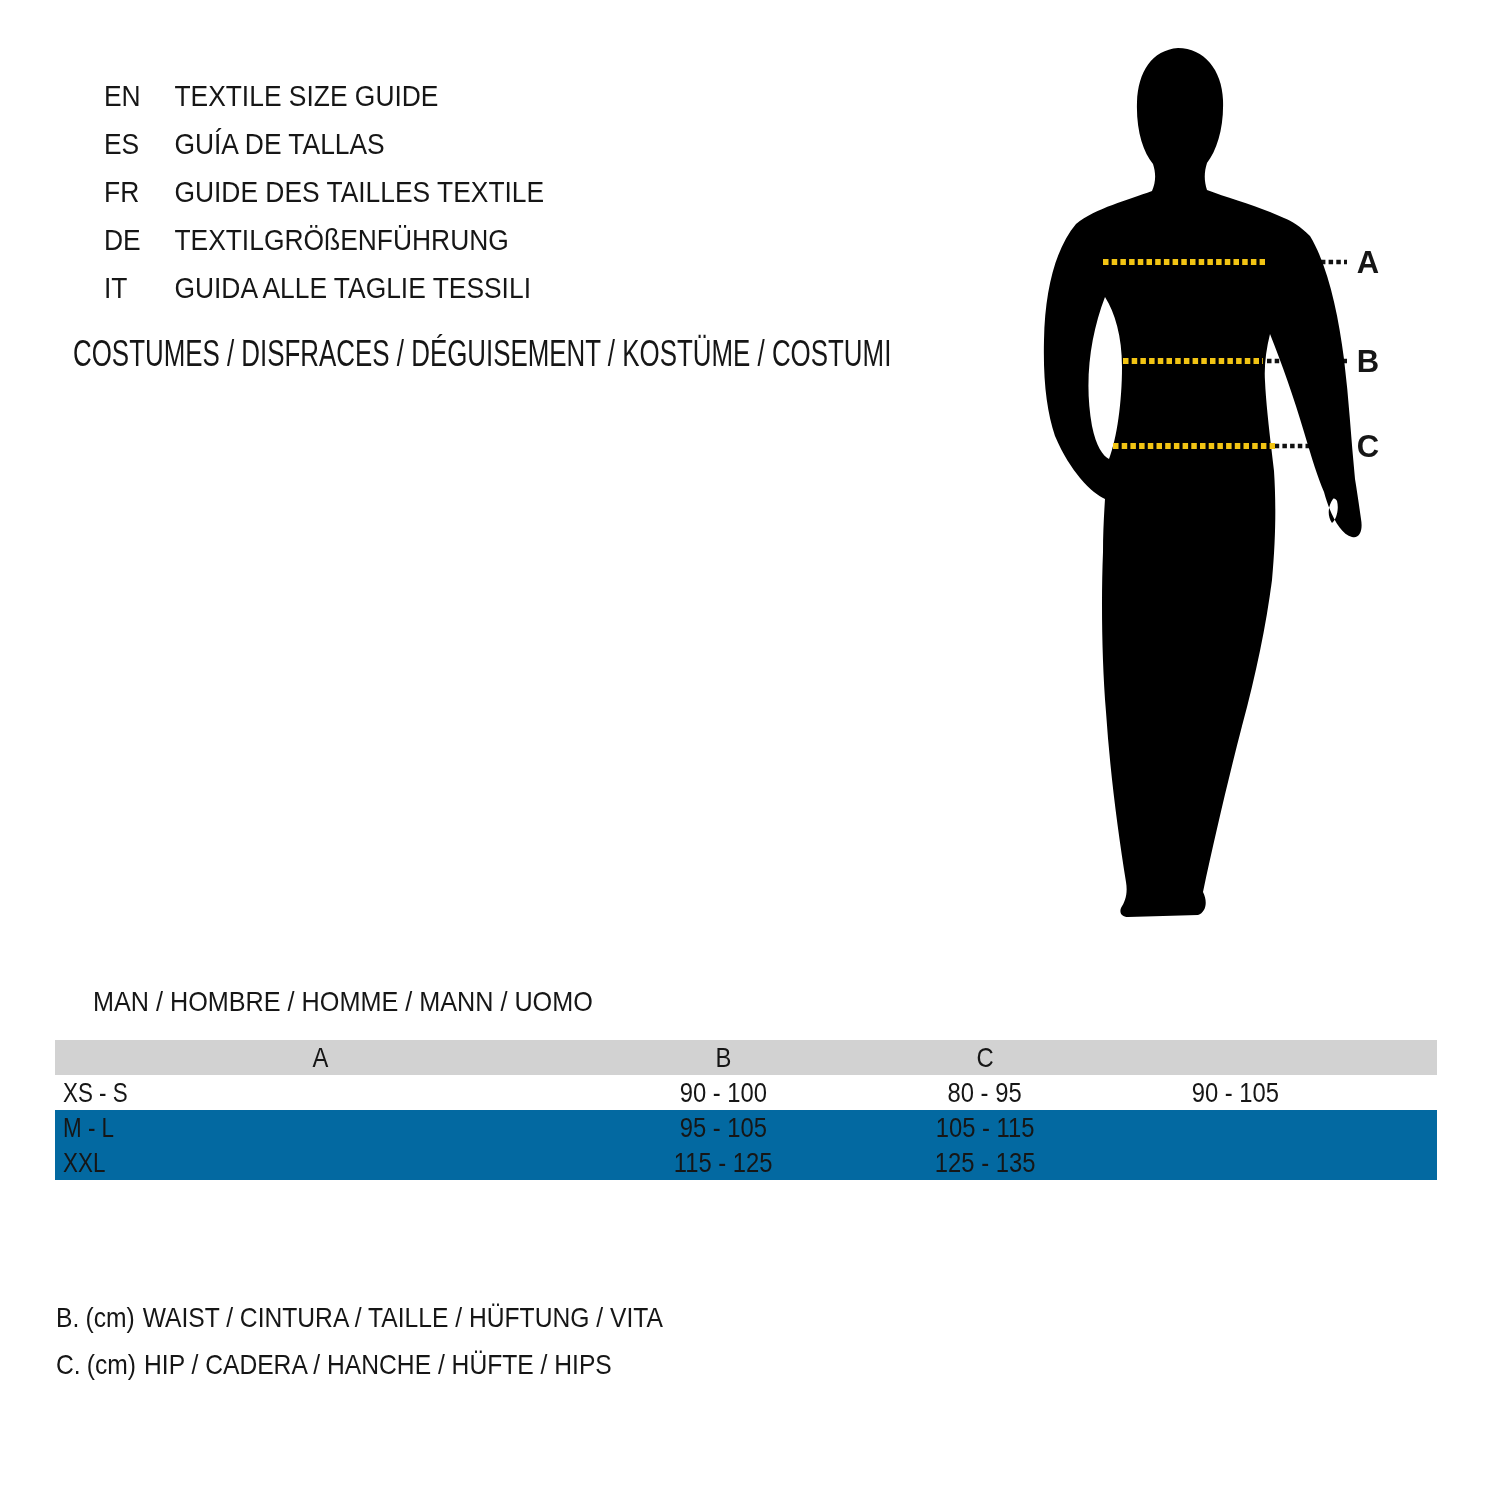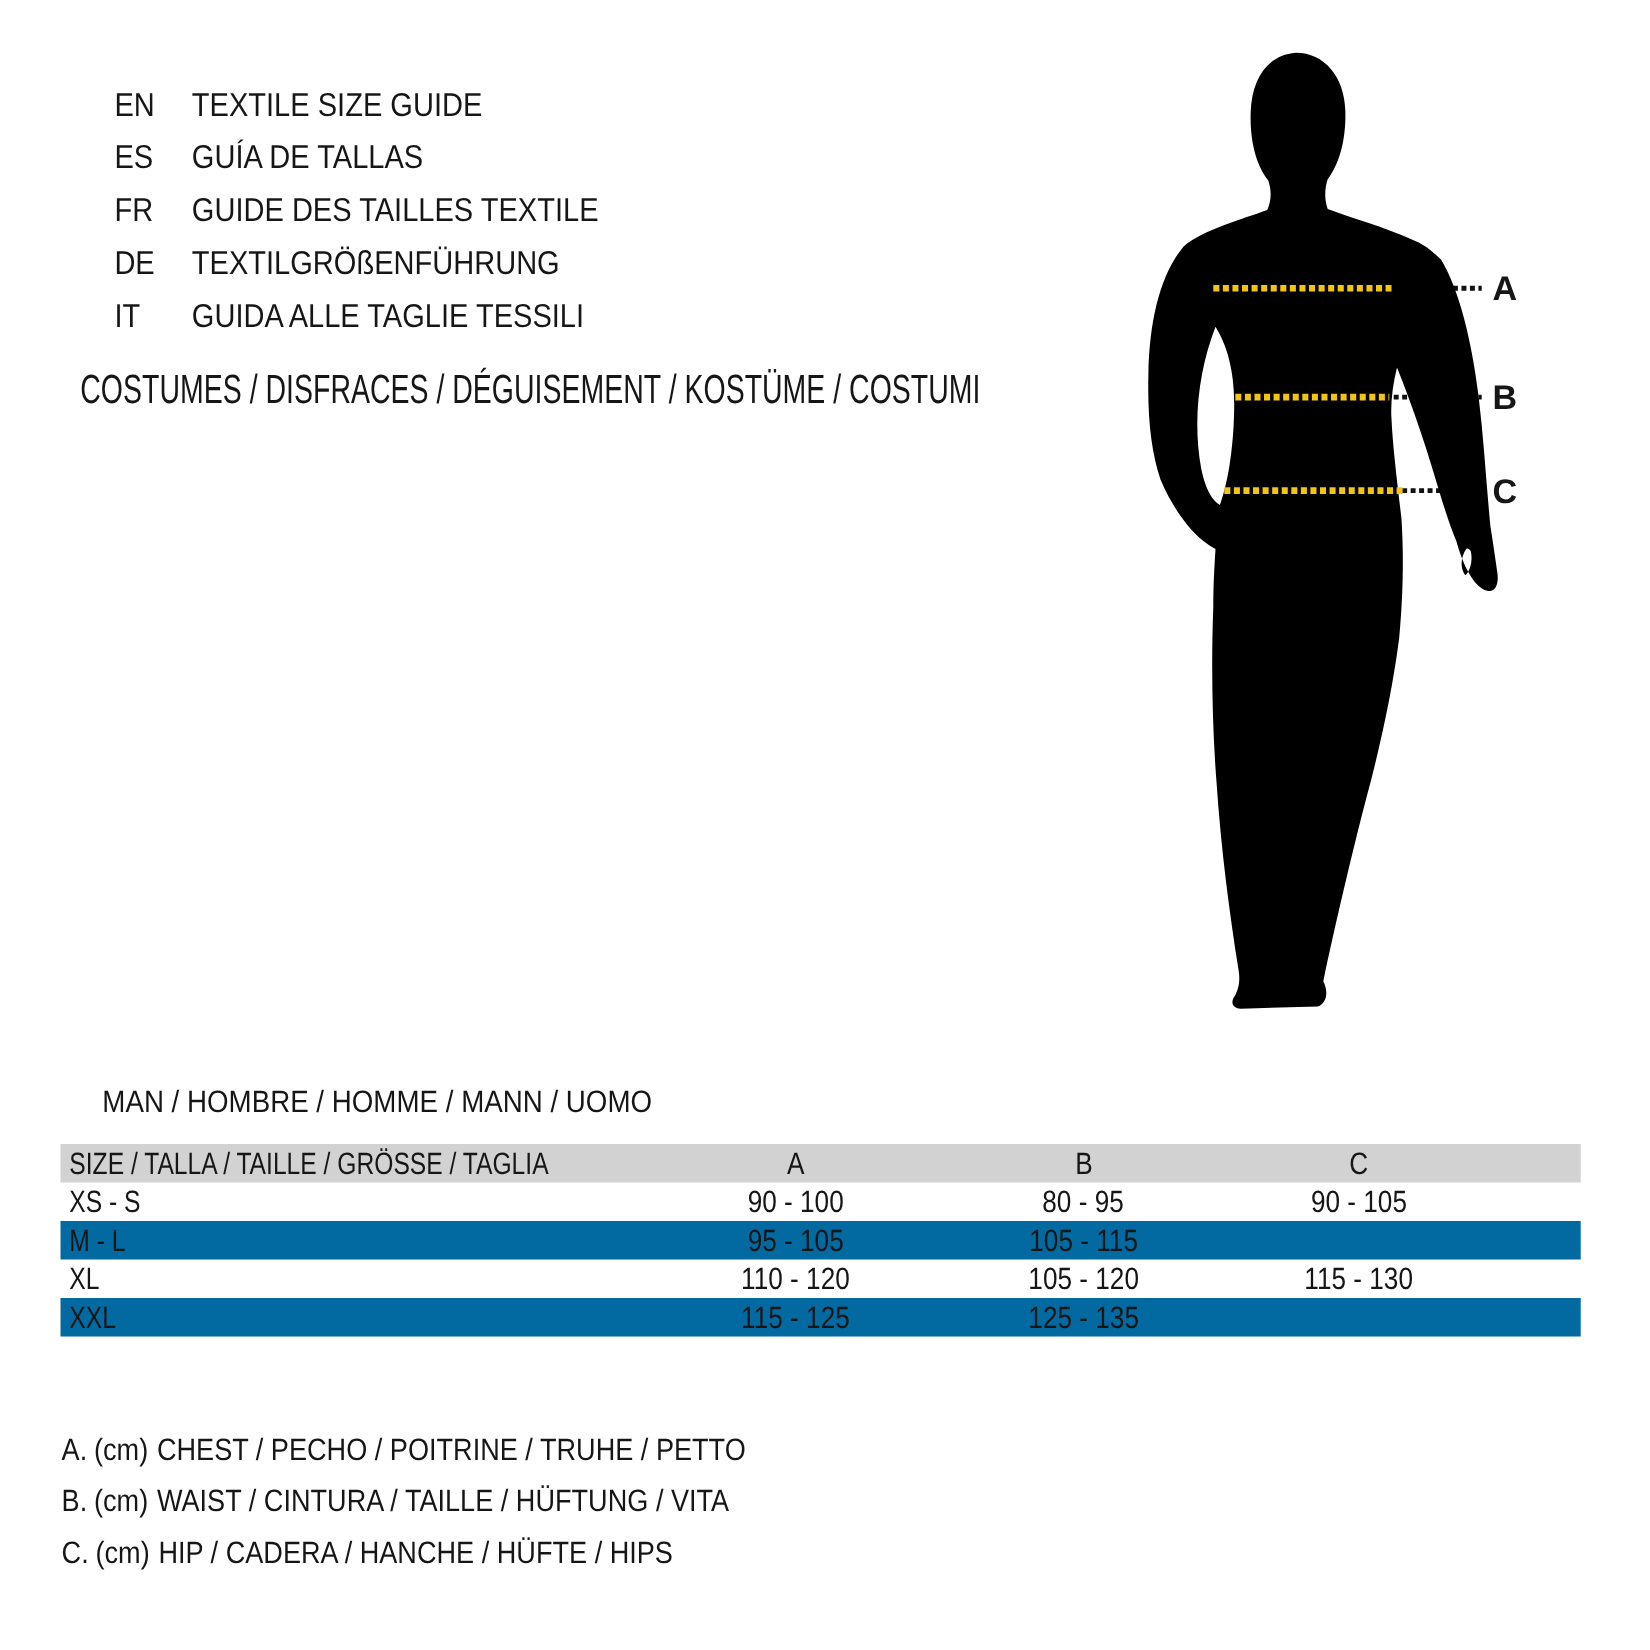--- a/index.html
+++ b/index.html
@@ -128,51 +128,42 @@
     <text x="368" y="417">C</text>
   </g>
 </svg>
 
 <div class="abs man-title">
   <span class="cx90">MAN / HOMBRE / HOMME / MANN / UOMO</span>
 </div>
 
 <div class="abs sizetable">
   <div class="trow thead">
-    <div class="c-label"><span class="cx80">SIZE / TALLA / TAILLE / GRÖSSE / TAGLIA</span></div>
     <div class="c-val"><span class="cx85c">A</span></div>
     <div class="c-val"><span class="cx85c">B</span></div>
     <div class="c-val"><span class="cx85c">C</span></div>
     <div></div>
   </div>
   <div class="trow">
     <div class="c-label"><span class="cx80">XS - S</span></div>
     <div class="c-val"><span class="cx85c">90 - 100</span></div>
     <div class="c-val"><span class="cx85c">80 - 95</span></div>
     <div class="c-val"><span class="cx85c">90 - 105</span></div>
     <div></div>
   </div>
   <div class="trow stripe">
     <div class="c-label"><span class="cx80">M - L</span></div>
     <div class="c-val"><span class="cx85c">95 - 105</span></div>
     <div class="c-val"><span class="cx85c">105 - 115</span></div>
     <div></div>
   </div>
-  <div class="trow">
-    <div class="c-label"><span class="cx80">XL</span></div>
-    <div class="c-val"><span class="cx85c">110 - 120</span></div>
-    <div class="c-val"><span class="cx85c">105 - 120</span></div>
-    <div class="c-val"><span class="cx85c">115 - 130</span></div>
-    <div></div>
-  </div>
   <div class="trow stripe">
     <div class="c-label"><span class="cx80">XXL</span></div>
     <div class="c-val"><span class="cx85c">115 - 125</span></div>
     <div class="c-val"><span class="cx85c">125 - 135</span></div>
     <div></div>
   </div>
 </div>
 
 <div class="abs legend">
-  <div class="legend-row"><span class="cx88 nw"><span class="lkey">A.</span><span class="lunit">(cm)</span><span>CHEST / PECHO / POITRINE / TRUHE / PETTO</span></span></div>
   <div class="legend-row"><span class="cx88 nw"><span class="lkey">B.</span><span class="lunit">(cm)</span><span>WAIST / CINTURA / TAILLE / HÜFTUNG / VITA</span></span></div>
   <div class="legend-row"><span class="cx88 nw"><span class="lkey">C.</span><span class="lunit">(cm)</span><span>HIP / CADERA / HANCHE / HÜFTE / HIPS</span></span></div>
 </div>
 
 </body></html>

